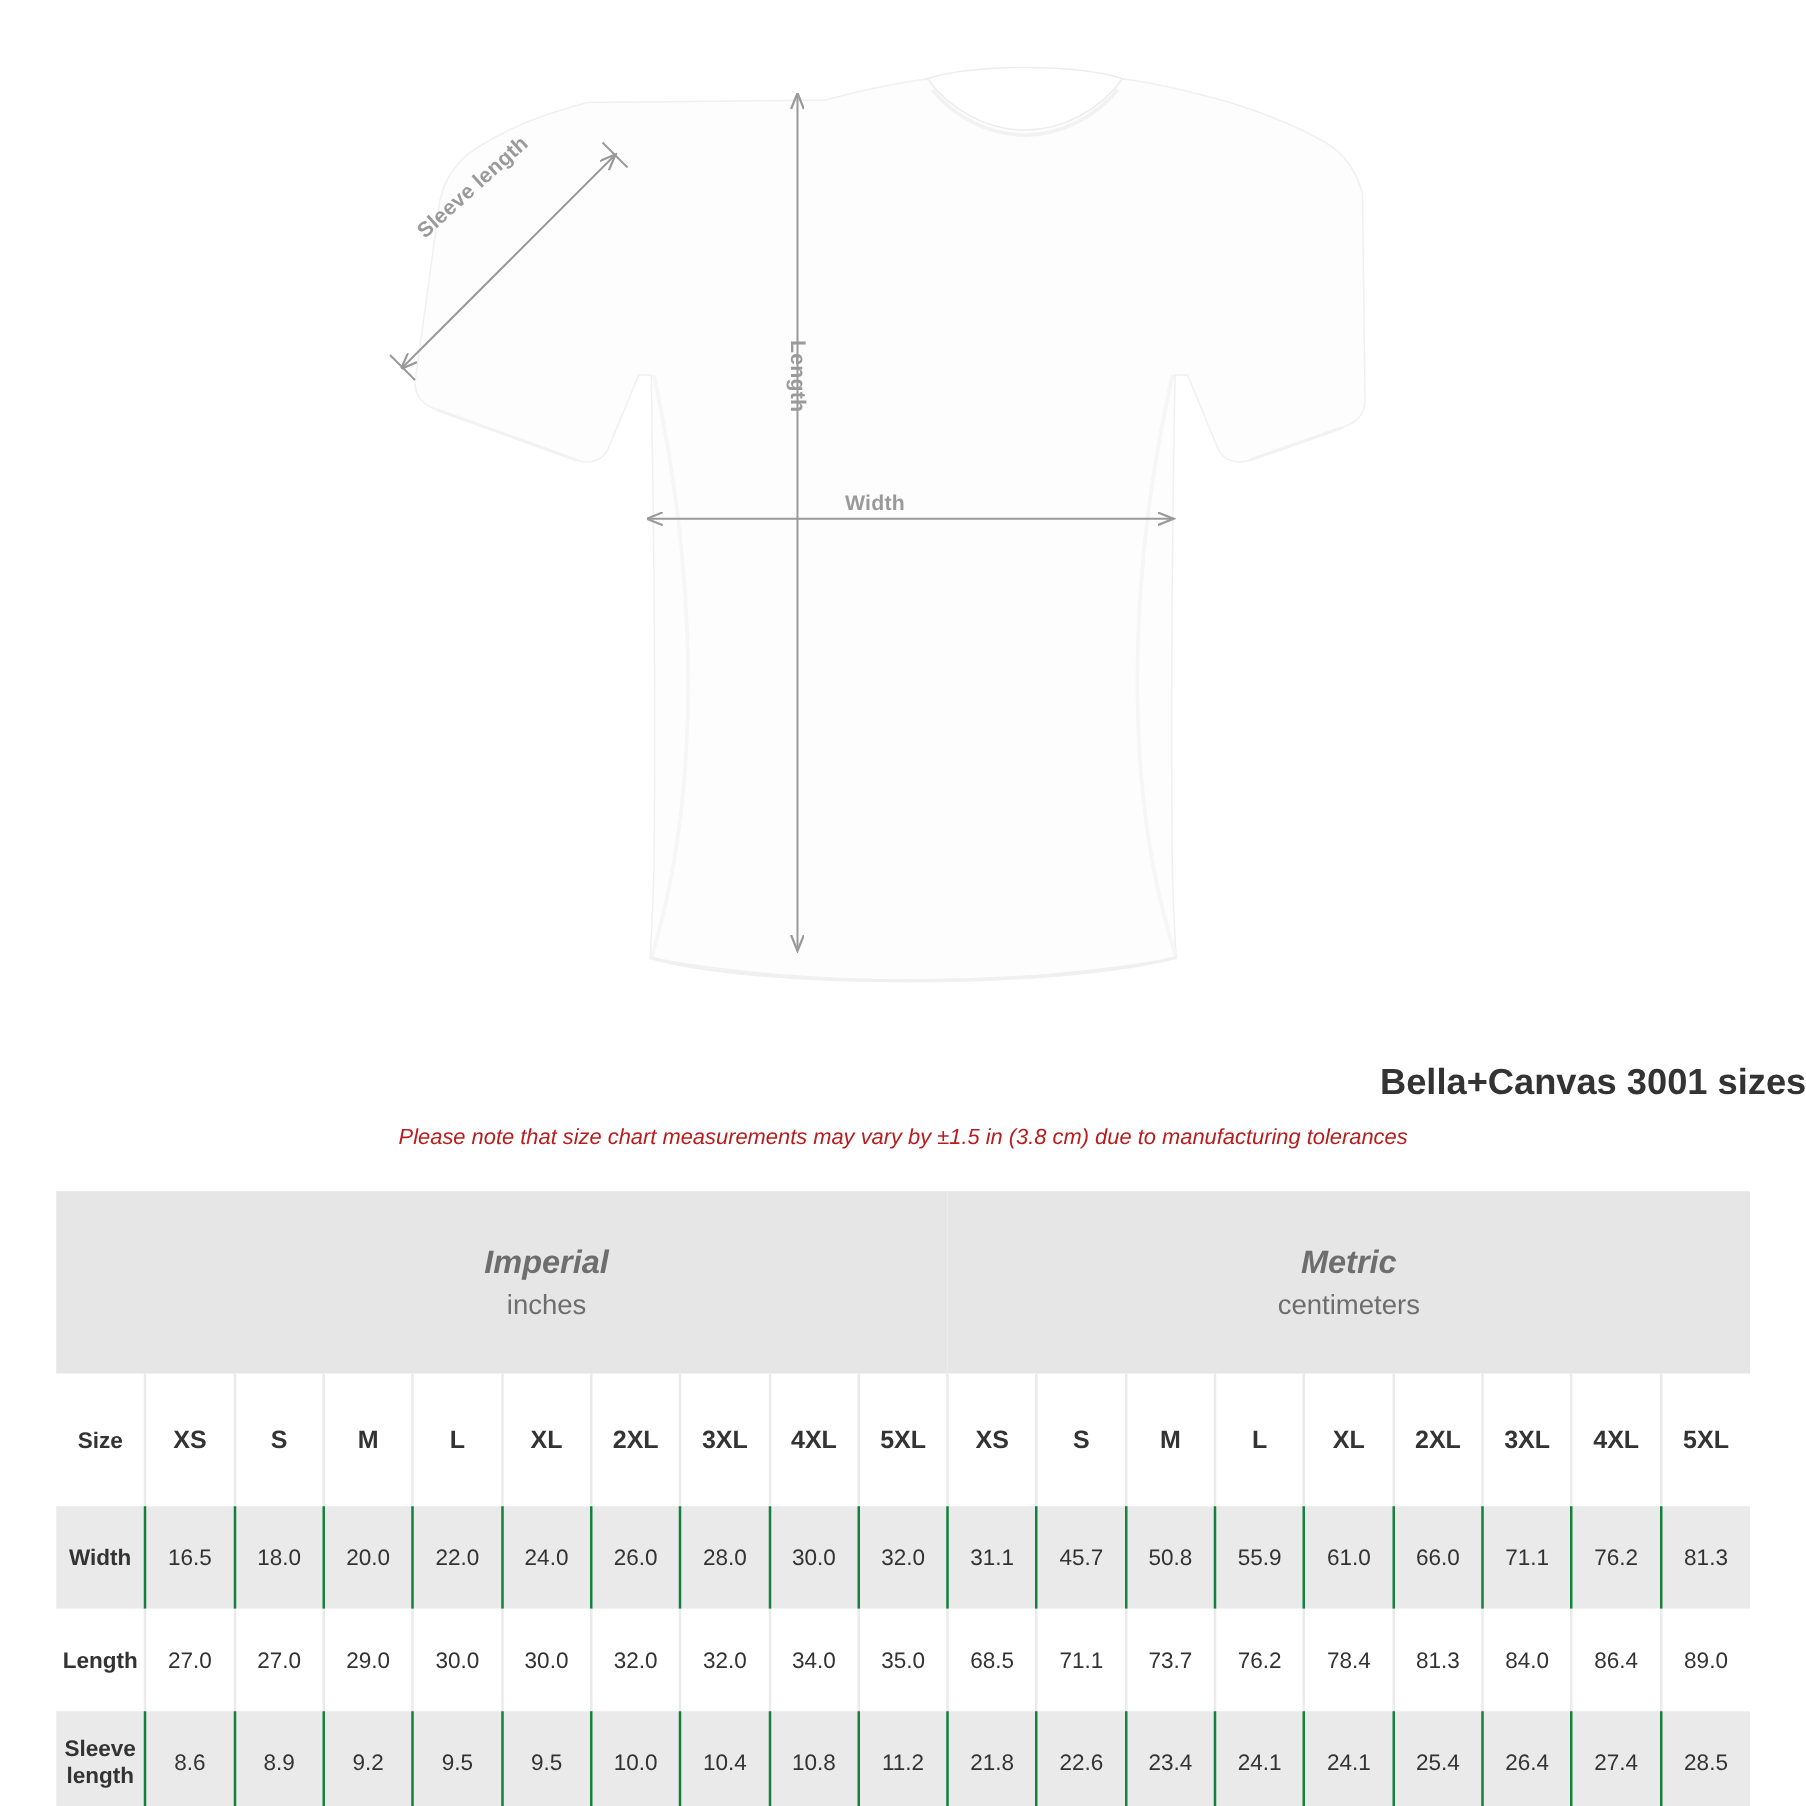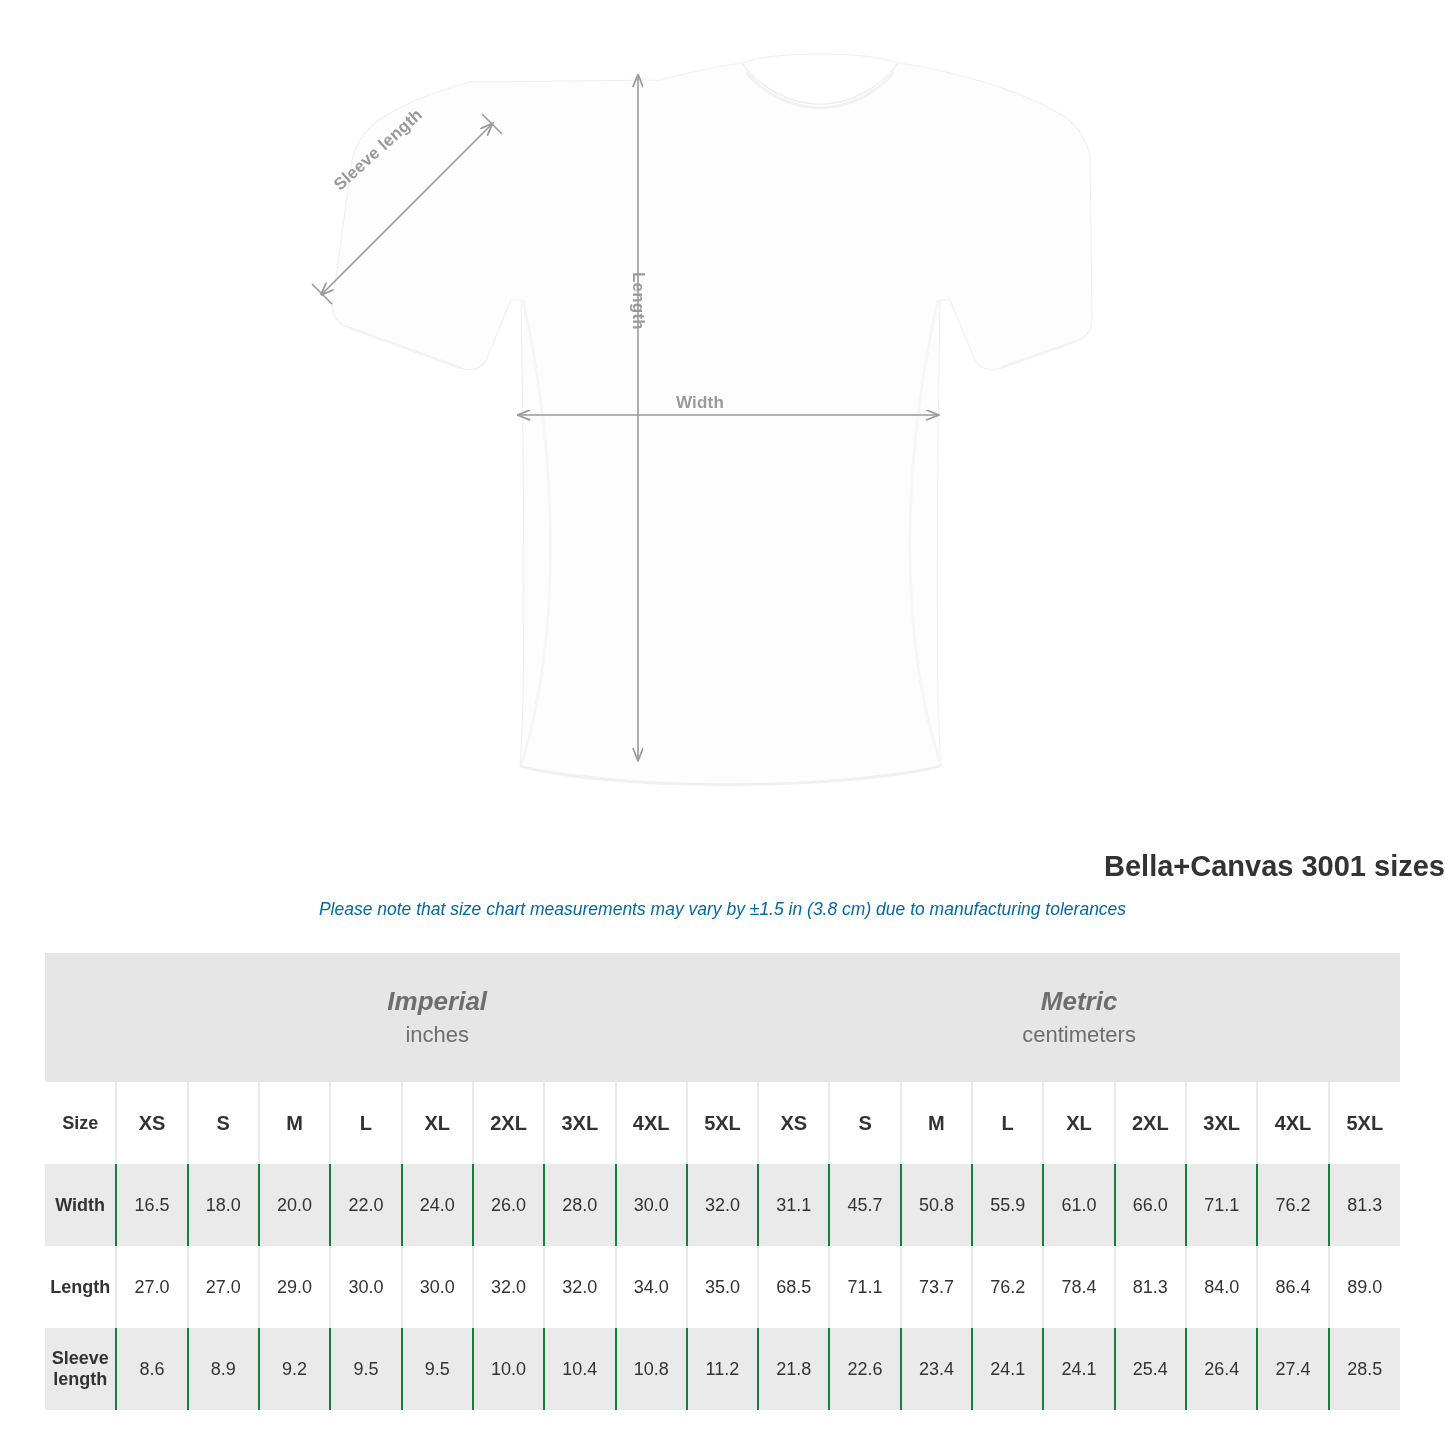--- a/index.html
+++ b/index.html
@@ -62,21 +62,21 @@
     text-align: right;
     font-size: 29px;
     font-weight: bold;
     color: #333333;
     margin-top: 30px;
   }
   .subheading {
     text-align: center;
     font-size: 17.5px;
     font-style: italic;
-    color: #0369a1;
+    color: #b91c1c;
     margin-top: 16px;
   }
 
   
   .table-wrap {
     margin: 33px 45px 0 45px;
   }
   table.size-table {
     border-collapse: collapse;
     width: 1355px;
@@ -85,21 +85,21 @@
   table.size-table td,
   table.size-table th {
     padding: 0;
     text-align: center;
     vertical-align: middle;
     font-size: 18px;
     color: #333333;
     font-weight: normal;
   }
   .unit-head {
-    height: 129px;
+    height: 146px;
     background: #e6e6e6;
   }
   .unit-title {
     font-size: 26px;
     font-weight: bold;
     font-style: italic;
     color: #6e6e6e;
     line-height: 1.15;
   }
   .unit-sub {
@@ -107,21 +107,21 @@
     color: #6e6e6e;
     margin-top: 6px;
   }
   .rowhead {
     width: 185px;
     font-weight: bold;
     font-size: 19px;
     color: #444444;
   }
   .size-row td {
-    height: 82px;
+    height: 106px;
     background: #ffffff;
   }
   .data-row-a td {
     height: 82px;
     background: #eaeaea;
   }
   .data-row-b td {
     height: 82px;
     background: #ffffff;
   }

